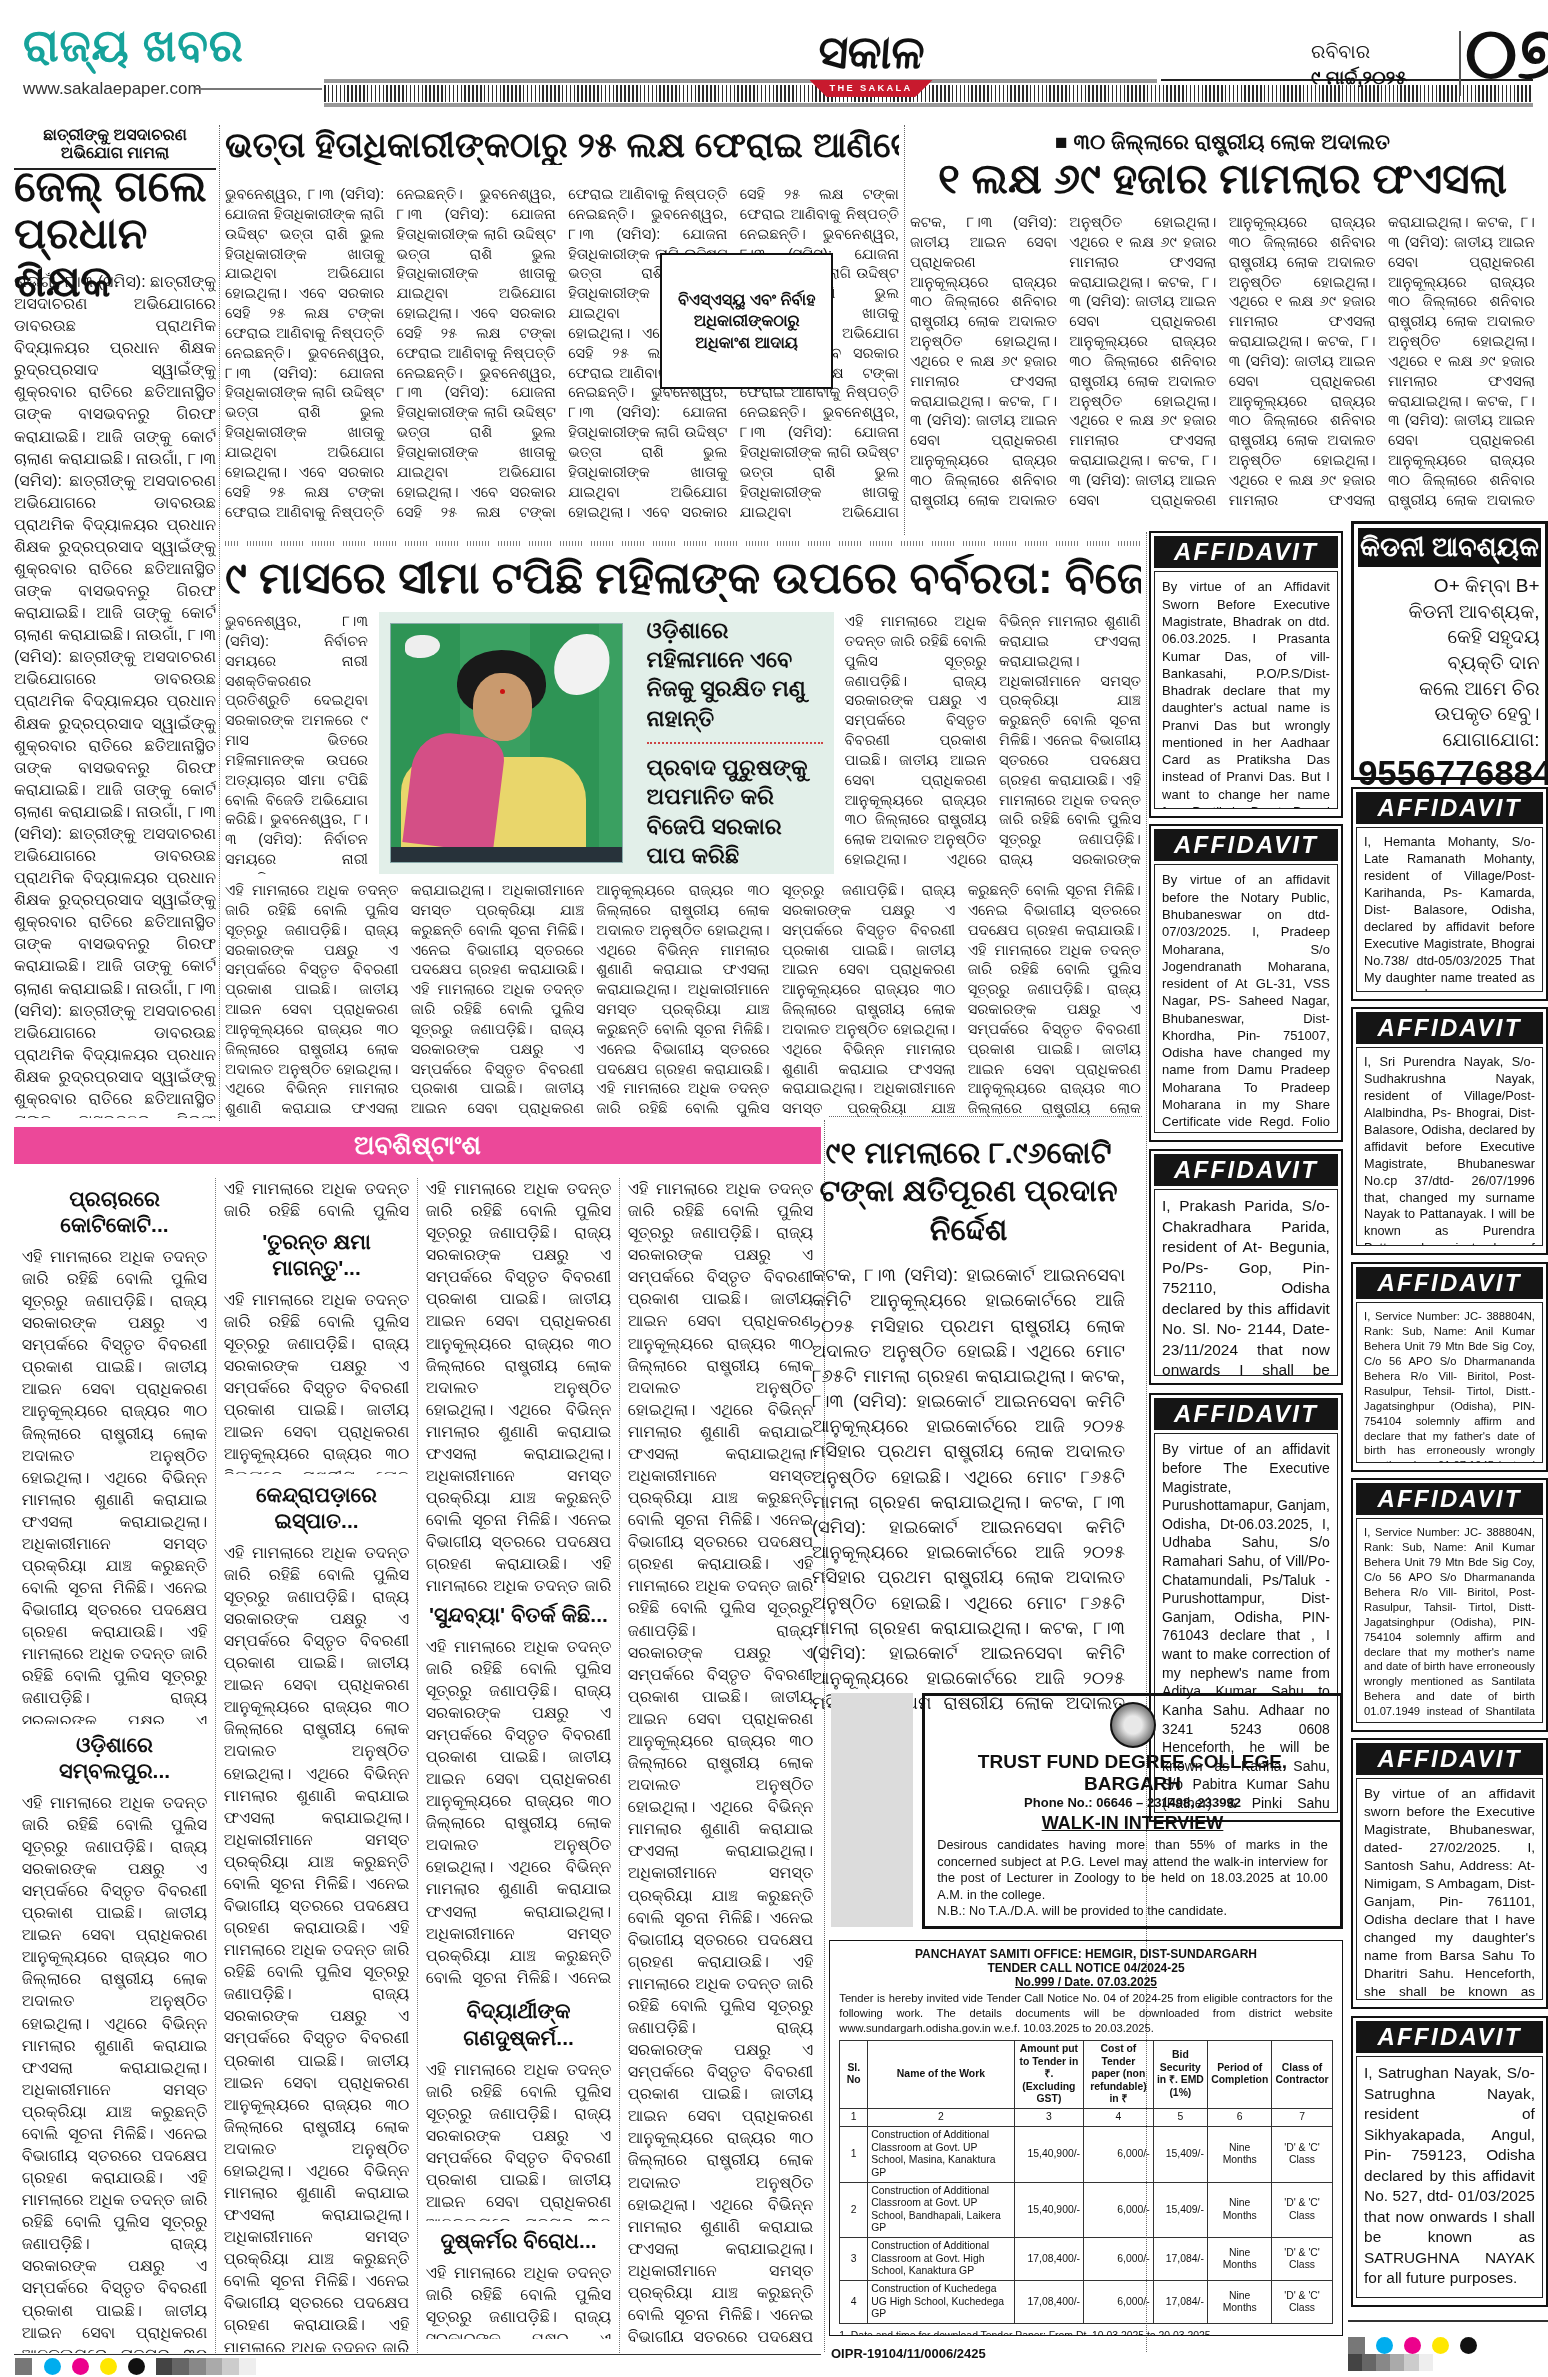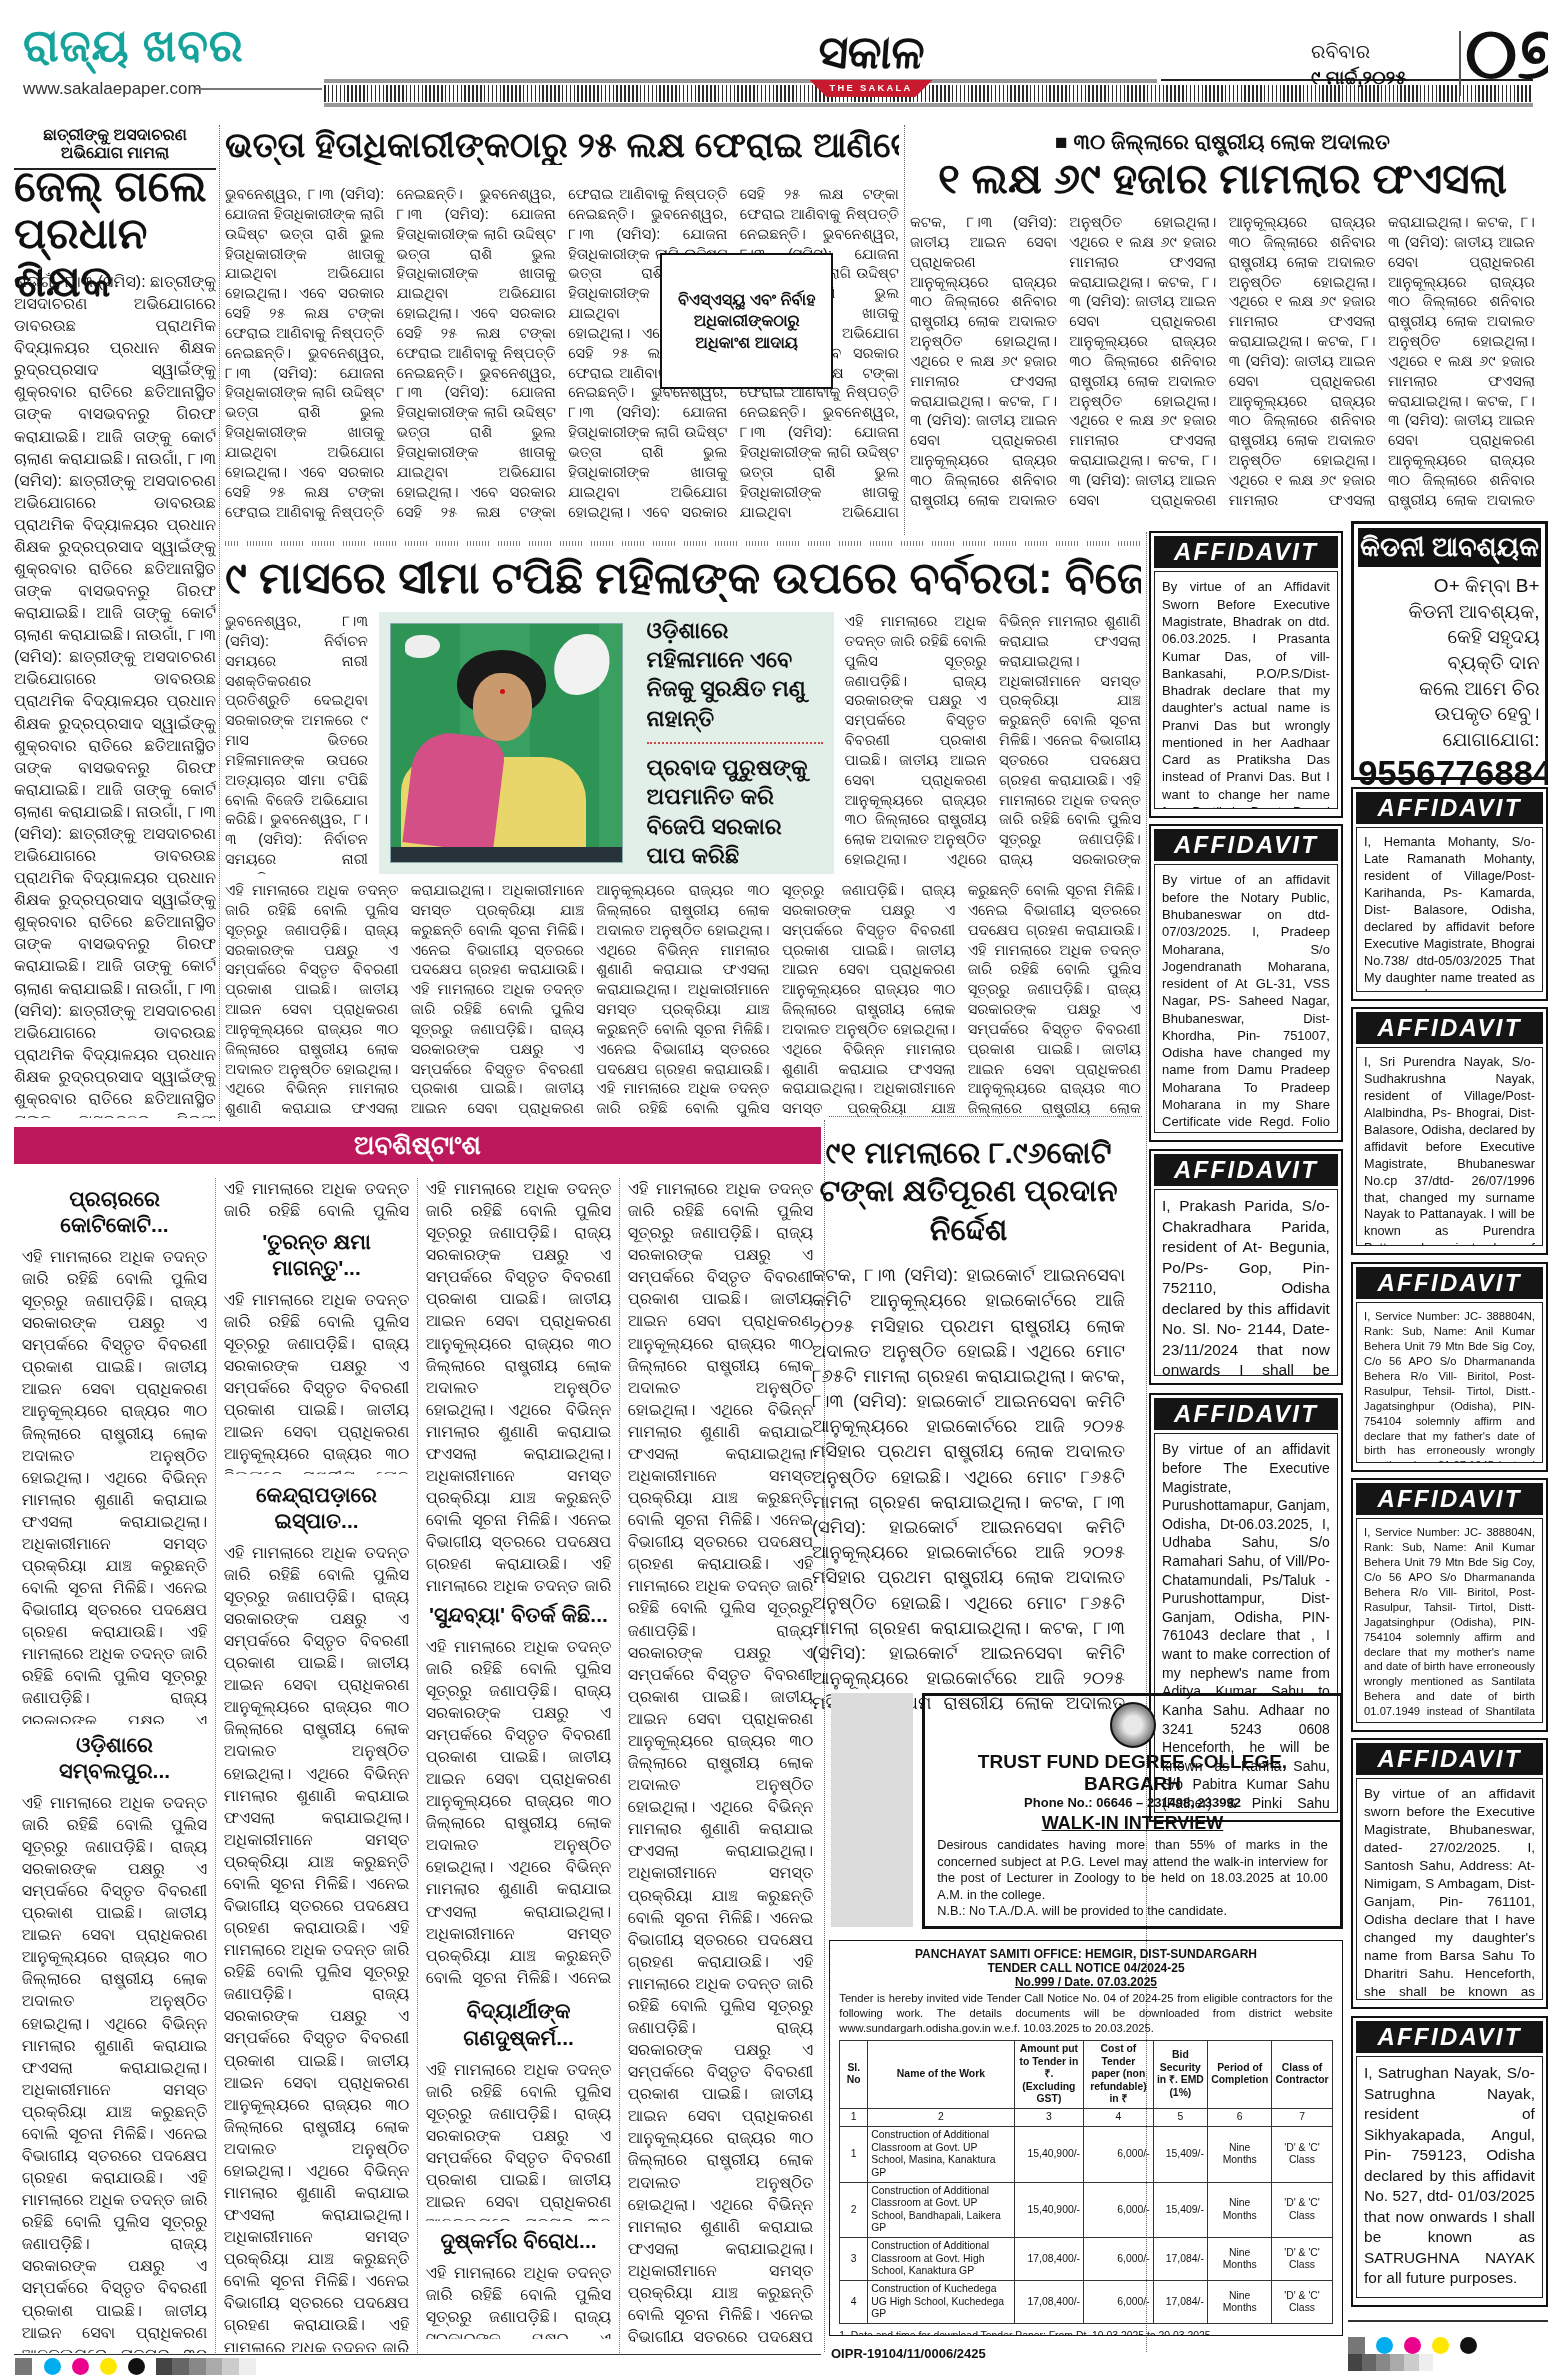--- a/index.html
+++ b/index.html
@@ -44,21 +44,21 @@
   .ph-face{position:absolute;left:82px;top:49px;width:59px;height:68px;background:#c99a6e;border-radius:46%;}
   .ph-bindi{position:absolute;left:109px;top:65px;width:5.4px;height:5.4px;background:#c11;border-radius:50%;}
   .ph-body{position:absolute;bottom:14px;left:10.8px;width:185px;height:91px;background:#e9d66b;border-radius:35px 43px 0 0;}
   .ph-drape{position:absolute;bottom:14px;left:18.5px;width:91px;height:114px;background:#d44f86;border-radius:39px 23px 0 0;transform:rotate(7deg);}
   .ph-desk{position:absolute;bottom:0;left:0;width:100%;height:15.4px;background:#27323a;}
   .quote{font-size:22.4px;font-weight:800;line-height:1.3;}
   .qsep{border-top:2.3px dotted #c44;margin:9.3px 0;}
   .hl-comp{font-size:30px;font-weight:800;text-align:center;line-height:1.28;}
   .body-md{font-size:18px;line-height:1.4;}
   
-  .rem-bar{background:#be185d;color:#fff;font-size:26px;font-weight:800;text-align:center;line-height:37px;}
+  .rem-bar{background:#ec4899;color:#fff;font-size:26px;font-weight:800;text-align:center;line-height:37px;}
   .rem-cols{display:flex;gap:0;}
   .rem-col{width:191px;padding:0 7.7px;border-right:1.5px dotted #777;overflow:hidden;}
   .rem-col:last-child{border-right:none;}
   .subhead{font-size:21px;font-weight:800;text-align:center;margin:7.7px 0;line-height:1.25;}
   .rem-blk{font-size:16px;line-height:1.38;text-align:justify;overflow:hidden;}
   
   .affbox{border:2.3px solid #111;background:#fff;padding:3.1px;box-sizing:border-box;overflow:hidden;}
   .aff-hd{background:#151515;color:#fff;font-size:24px;font-weight:900;font-style:italic;text-align:center;letter-spacing:2.3px;line-height:32px;height:32px;}
   .aff-bd{border:0.8px solid #222;margin-top:3.1px;padding:6.2px 7px;font-size:13px;line-height:1.33;text-align:justify;overflow:hidden;height:calc(100% - 39px);box-sizing:border-box;}
   .kidney{border:3.1px solid #111;background:#fff;padding:3.9px;box-sizing:border-box;}

